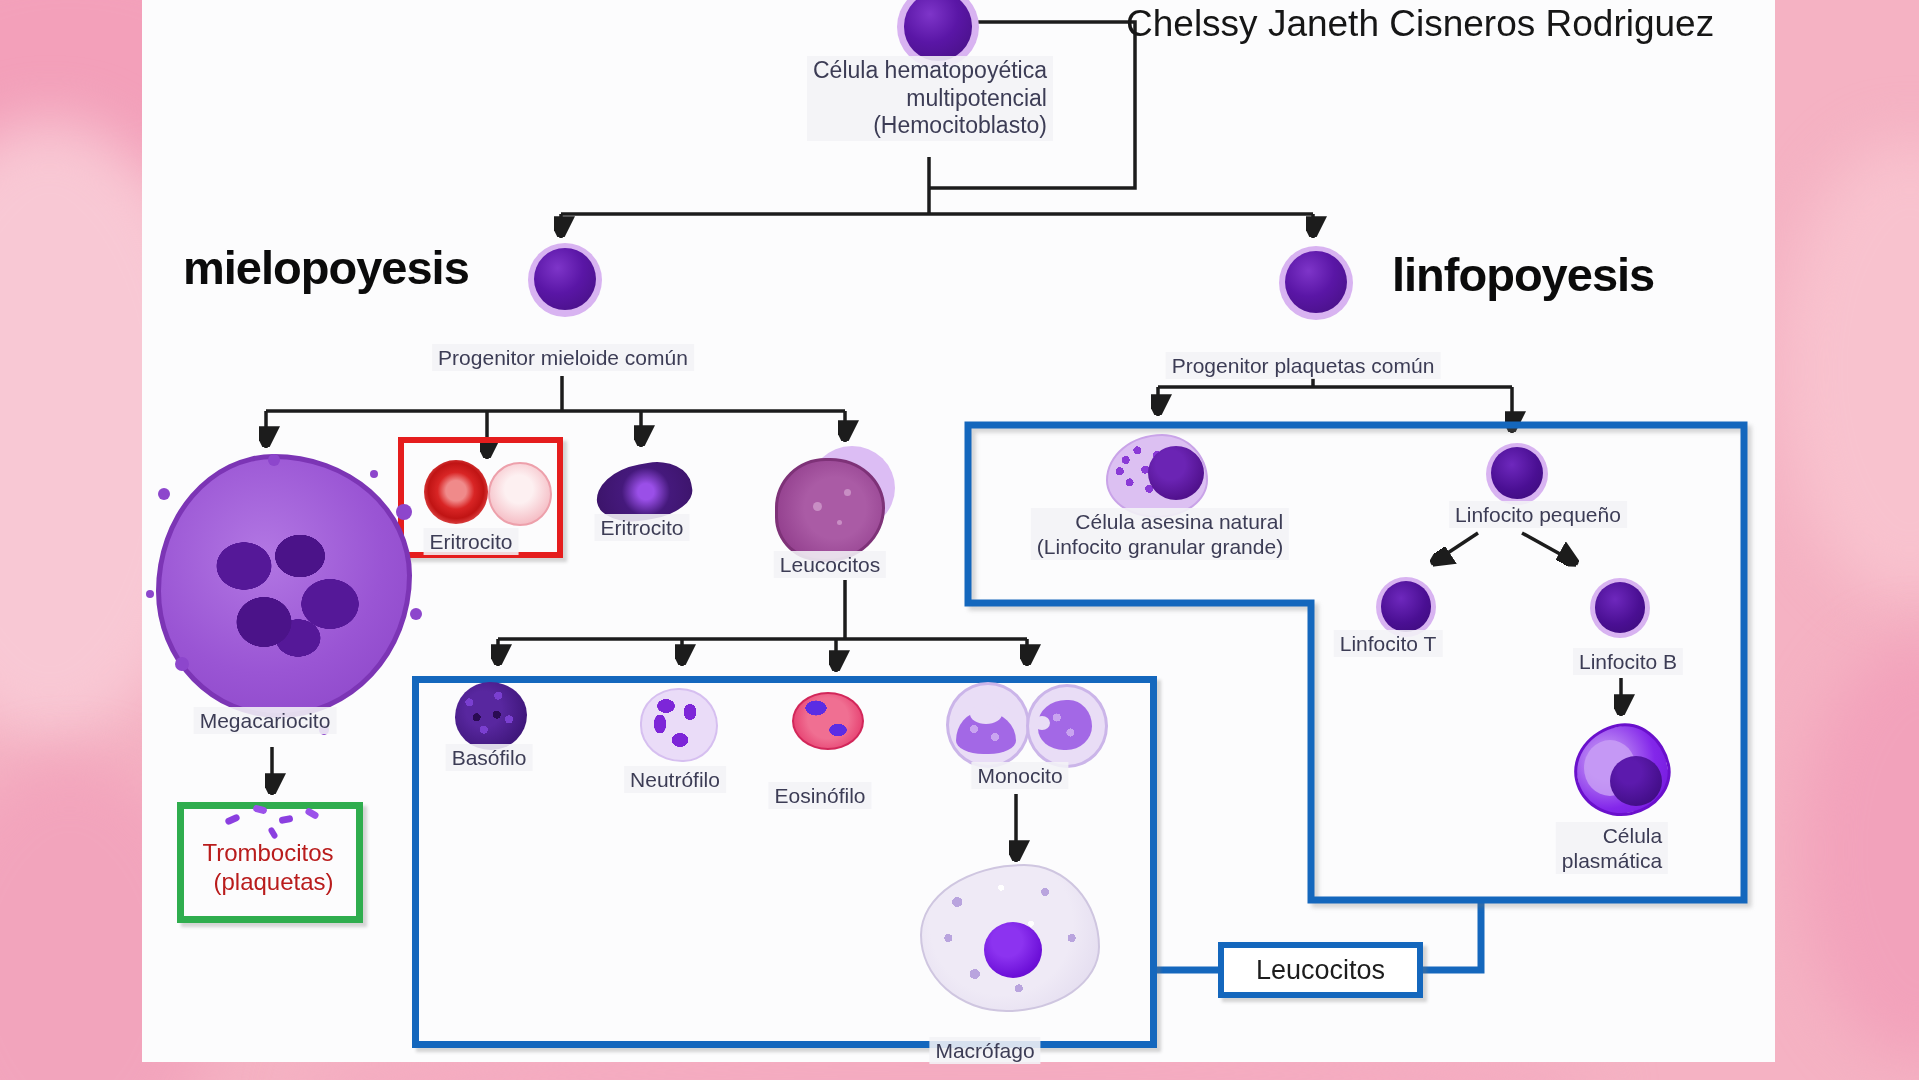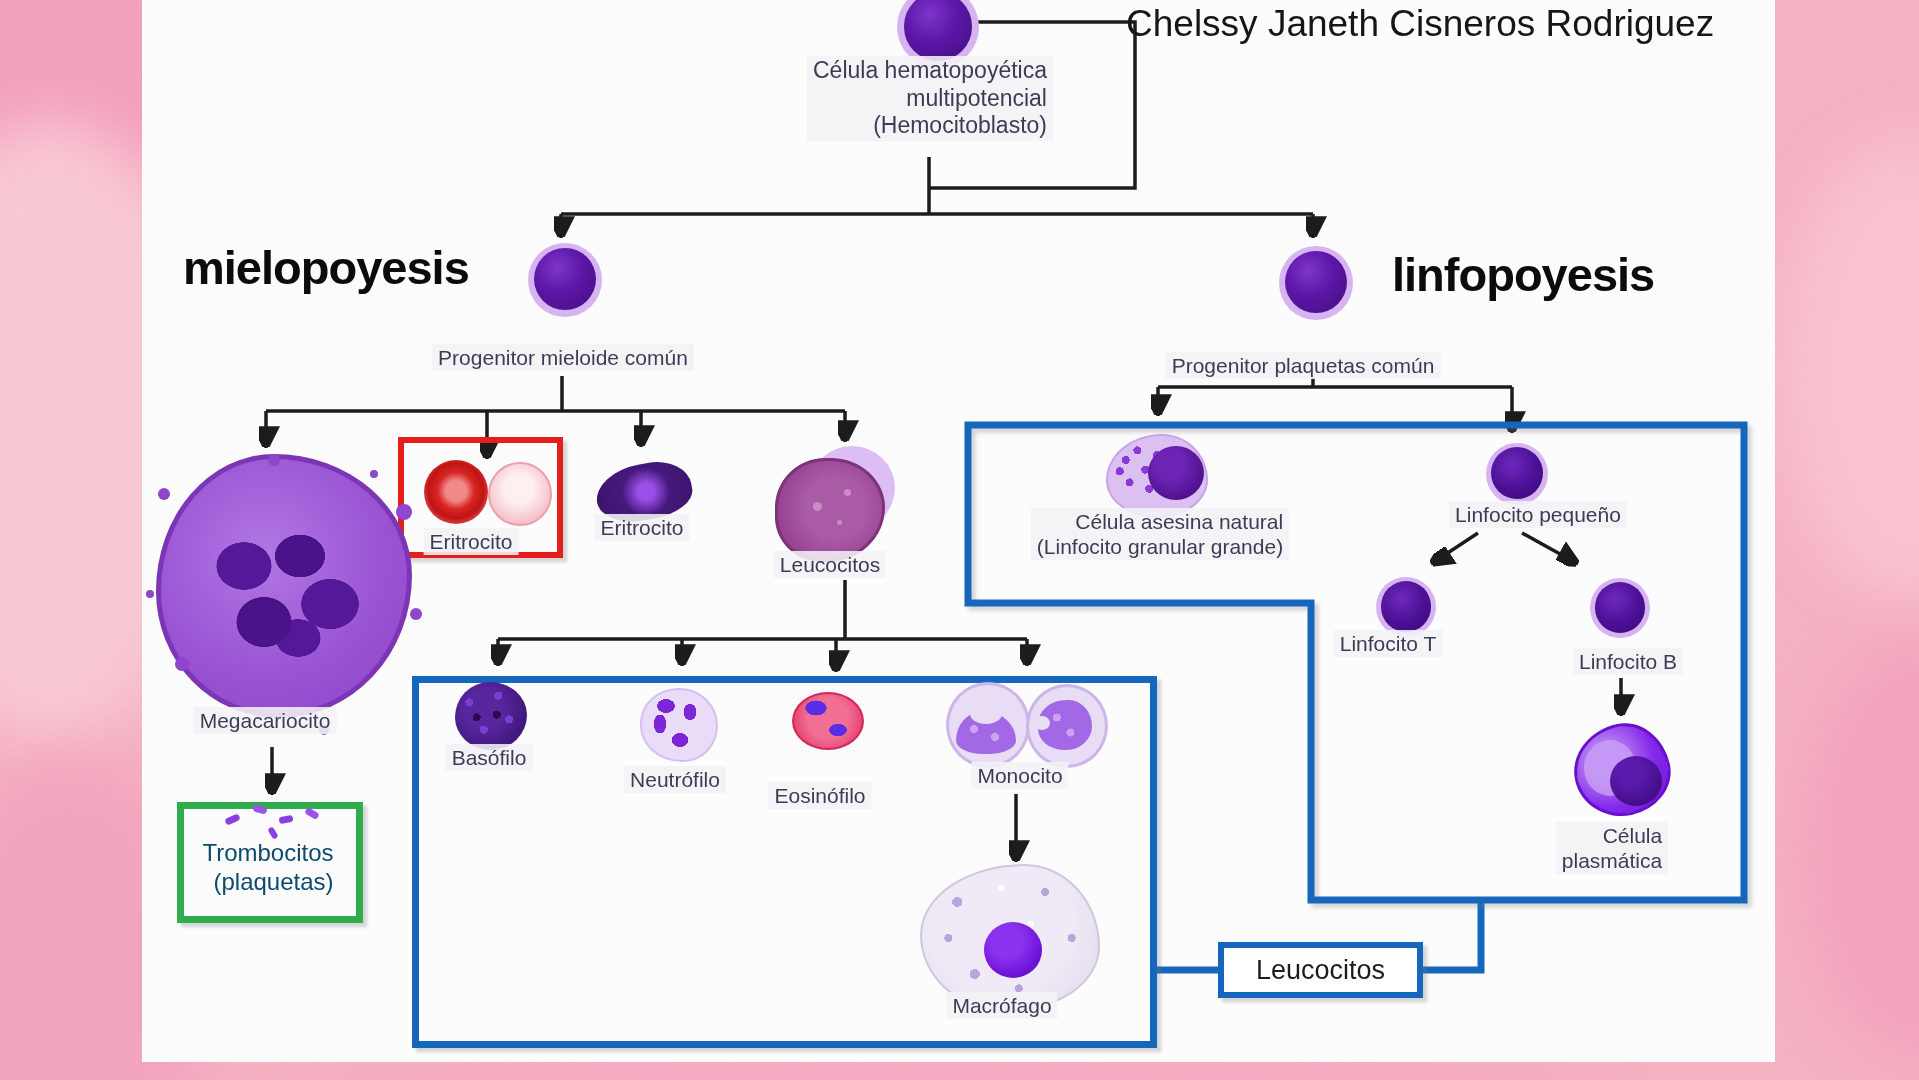--- a/index.html
+++ b/index.html
@@ -250,26 +250,26 @@
 
 <div class="lbl" style="left:930px;top:56px;font-size:23px;">Célula hematopoyética
 multipotencial
 (Hemocitoblasto)</div>
 <div class="lbl" style="left:563px;top:344px;">Progenitor mieloide común</div>
 <div class="lbl" style="left:1303px;top:352px;">Progenitor plaquetas común</div>
 <div class="lbl" style="left:265px;top:707px;">Megacariocito</div>
 <div class="lbl" style="left:471px;top:512px;margin-top:16px;">Eritrocito</div>
 <div class="lbl" style="left:642px;top:514px;">Eritrocito</div>
 <div class="lbl" style="left:830px;top:551px;">Leucocitos</div>
-<div class="lbl" style="left:268px;top:838px;font-size:24px;background:none;color:#0c4a6e;">Trombocitos
+<div class="lbl" style="left:268px;top:838px;font-size:24px;background:none;color:#b91c1c;">Trombocitos
 (plaquetas)</div>
 <div class="lbl" style="left:489px;top:744px;">Basófilo</div>
 <div class="lbl" style="left:675px;top:766px;">Neutrófilo</div>
 <div class="lbl" style="left:820px;top:782px;">Eosinófilo</div>
 <div class="lbl" style="left:1020px;top:762px;">Monocito</div>
-<div class="lbl" style="left:985px;top:992px;margin-left:17px;">Macrófago</div>
+<div class="lbl" style="left:985px;top:1037px;">Macrófago</div>
 <div class="lbl" style="left:1160px;top:508px;">Célula asesina natural
 (Linfocito granular grande)</div>
 <div class="lbl" style="left:1538px;top:501px;">Linfocito pequeño</div>
 <div class="lbl" style="left:1388px;top:630px;">Linfocito T</div>
 <div class="lbl" style="left:1628px;top:648px;">Linfocito B</div>
 <div class="lbl" style="left:1612px;top:822px;">Célula
 plasmática</div>
 
 </body></html>

